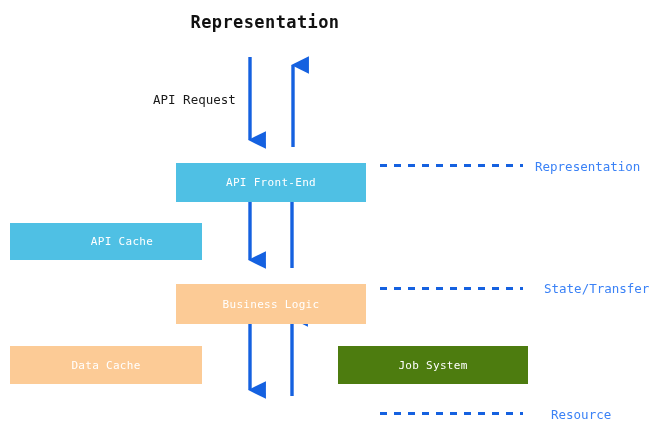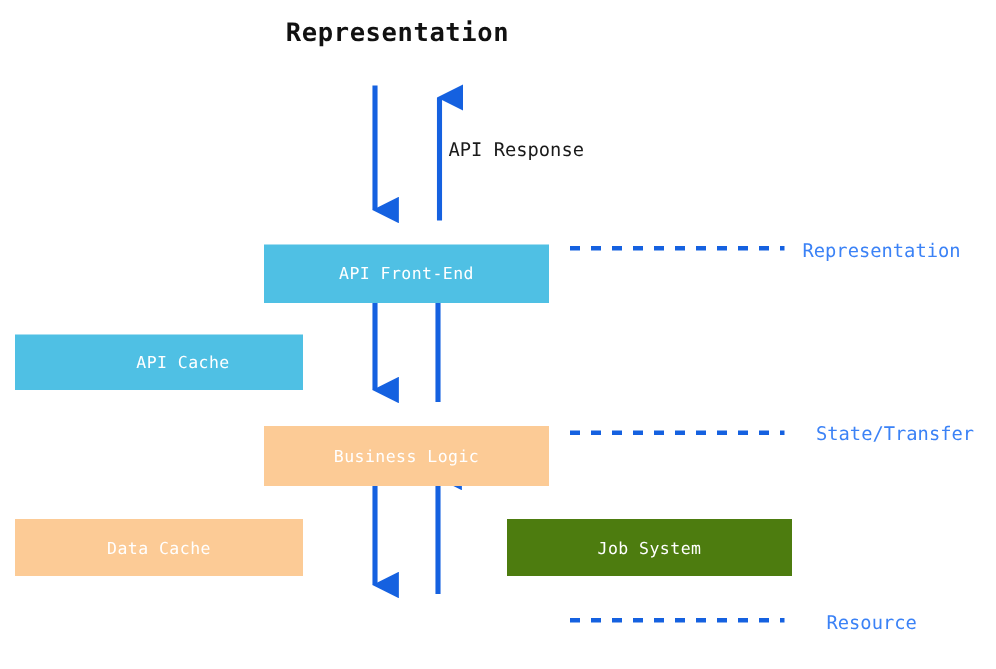--- a/index.html
+++ b/index.html
@@ -125,22 +125,22 @@
 
     <g>
       <line x1="250" y1="308" x2="250" y2="390" stroke="#1561e0" stroke-width="3.4" marker-end="url(#ah-down)"></line>
     </g>
 
     <g>
       <line x1="292" y1="396" x2="292" y2="318" stroke="#1561e0" stroke-width="3.4" marker-end="url(#ah-up)"></line>
     </g>
   </svg>
 
+  <div class="arrow-label" style="left:153px; top:92px;">API Request</div>
 
-  <div class="arrow-label" style="left:299px; top:92px;">API Response</div>
 
   <div class="box box-blue" style="left:176px; top:147px; width:190px; height:39px;">
     <span>API Front-End</span>
   </div>
 
   <div class="dashed-line" style="left:380px; top:164px; width:143px;"></div>
 
   <div class="side-label" style="left:535px; top:159px;">Representation</div>
 
   <div class="box box-blue" style="left:10px; top:207px; width:192px; height:37px;padding-left:32px;">

